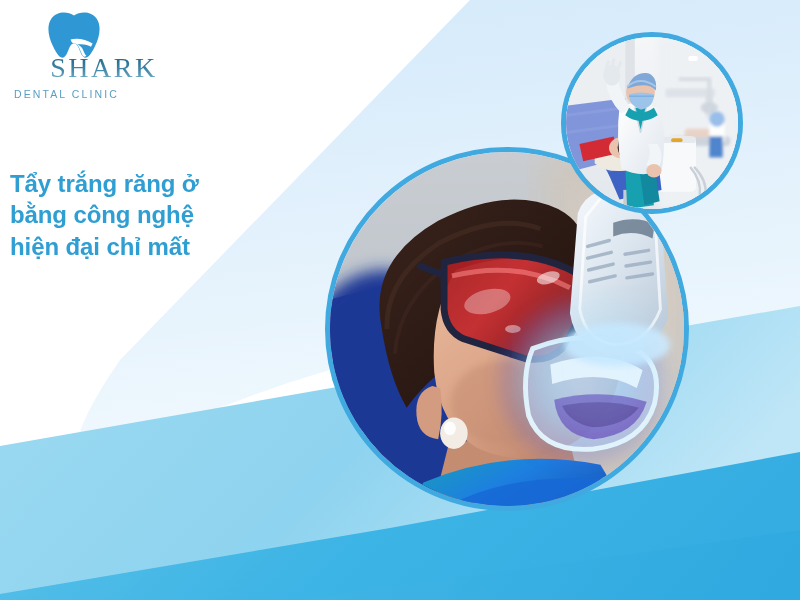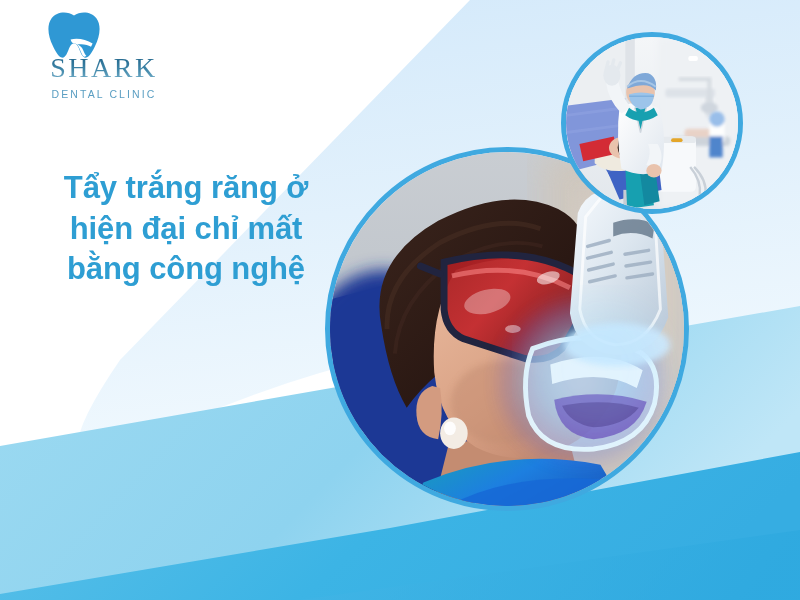--- a/index.html
+++ b/index.html
@@ -58,38 +58,37 @@
     -webkit-background-clip: text;
     background-clip: text;
     -webkit-text-fill-color: transparent;
     font-weight: 400;
   }
   .logo-tagline {
     position: absolute;
     left: 0px;
     top: 78px;
     width: 180px;
-    text-align: center;
     font-family: "Liberation Sans", sans-serif;
     font-size: 10.5px;
     letter-spacing: 2.1px;
     color: #5a9ec2;
     font-weight: 400;
   }
 
   
   .headline {
     position: absolute;
-    left: 36px;
+    left: 10px;
     top: 168px;
     width: 300px;
-    text-align: center;
+    text-align: left;
     font-family: "Liberation Sans", sans-serif;
     font-weight: bold;
-    font-size: 31px;
+    font-size: 24px;
     line-height: 1.31;
     color: #2e9ed3;
     letter-spacing: -0.1px;
   }
   .headline .hl-line { display: block; white-space: nowrap; }
 
   
   .photo-circle {
     position: absolute;
     border-radius: 50%;
@@ -165,22 +164,22 @@
         <path d="M25.6 27.5 C32.5 25.6 41.0 27.4 47.6 31.6 C45.2 36.8 42.8 42.0 40.6 44.2 C38.6 46.2 36.6 42.0 34.8 37.2 C33.4 33.4 31.6 31.2 29 31.2 C27.2 31.2 26.2 29.6 25.6 27.5 Z" fill="#ffffff"></path>
         <path d="M32.2 32.6 C37.0 31.4 42.6 32.6 47.0 35.2 C45.4 38.6 43.8 41.8 42.4 43.2 C41.0 44.6 39.6 41.6 38.2 38.2 C37.0 35.2 34.6 33.2 32.2 32.6 Z" fill="#2f98d4"></path>
       </svg>
     </div>
     <div class="logo-wordmark">SHARK</div>
     <div class="logo-tagline">DENTAL CLINIC</div>
   </div>
 
   <div class="headline">
     <span class="hl-line">Tẩy trắng răng ở</span>
+    <span class="hl-line">bằng công nghệ</span>
     <span class="hl-line">hiện đại chỉ mất</span>
-    <span class="hl-line">bằng công nghệ</span>
   </div>
 
   <div class="photo-circle circle-main">
     <div class="scene">
       <svg viewBox="0 0 360 360" preserveAspectRatio="xMidYMid slice">
         <defs>
           <linearGradient id="wallG" x1="0" y1="0" x2="0" y2="1">
             <stop offset="0%" stop-color="#c9cdd2"></stop>
             <stop offset="100%" stop-color="#b4bcc4"></stop>
           </linearGradient>

